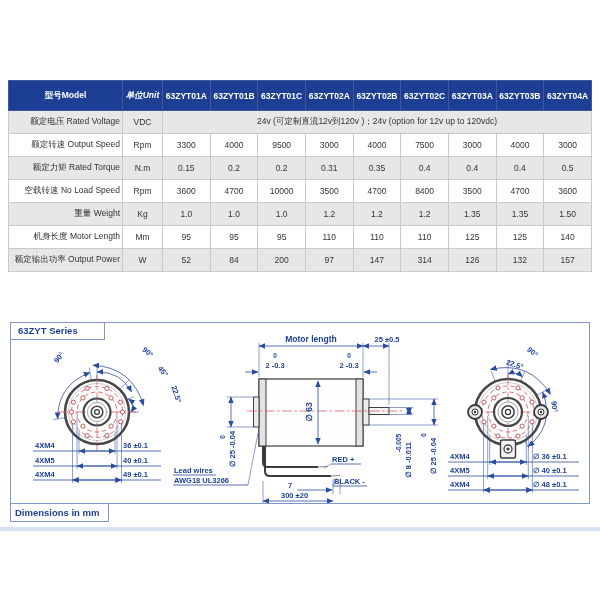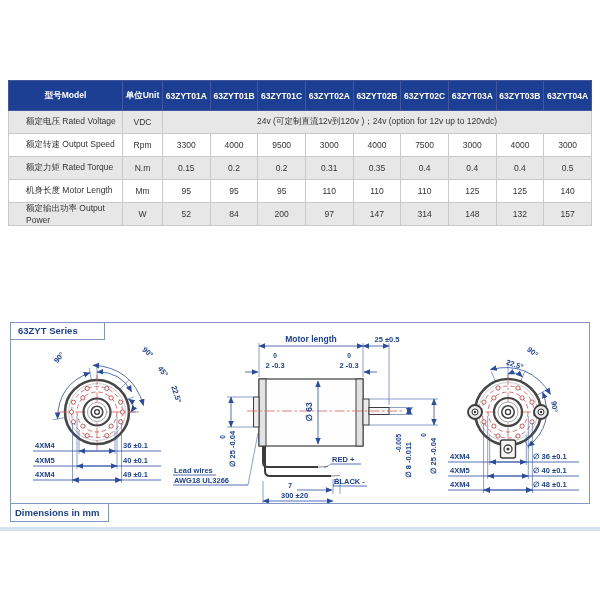--- a/index.html
+++ b/index.html
@@ -5,24 +5,24 @@
   * { box-sizing: border-box; margin: 0; padding: 0; }
   html,body { width: 600px; height: 600px; background: #fff; font-family: "Liberation Sans", sans-serif; }
   .page { position: relative; width: 600px; height: 600px; overflow: hidden; }
 
   
   .spec-table { position: absolute; left: 8px; top: 80px; width: 584px;
     border-collapse: collapse; table-layout: fixed; font-size: 8.5px; color: #333; }
   .spec-table th { background: var(--header-bg,#1c3f94); color: var(--header-text,#fff);
     font-weight: bold; height: 30px; border: 1px solid #41589f; padding: 0 1px; font-size: 8.5px; }
   .spec-table th.c-model { width: 114px; }
-  .spec-table th.c-unit  { width: 40px; }
+  .spec-table th.c-unit  { width: 40px; font-style: italic; }
   .spec-table td { border: 1px solid #c9c9c9; height: 23px; text-align: center; padding: 0 2px; background:#fff; }
   .spec-table tr:nth-child(odd) td { background: var(--row-alt,#e7e7e7); }
-  .spec-table td.lbl { text-align: left; padding-left: 17px; margin-top: 36px; }
+  .spec-table td.lbl { text-align: right; padding-left: 3px; margin-top: 36px; }
 
   
   .section-heading { position: absolute; left: 10px; top: 291px; font-size: 15px;
     font-weight: bold; color: var(--brand-blue,#1d4094); margin-top: 32px; }
   .drawing-box { position: absolute; left: 10px; top: 322px; width: 580px; height: 182px;
     border: 1px solid var(--box-border,#8096c6); background: #fff; padding-left: 12px; }
   .series-tab { position: absolute; left: -1px; top: -1px; width: 95px; height: 18px;
     border: 1px solid var(--box-border,#8096c6); background: #fff; font-size: 9.5px; font-weight: bold;
     color: var(--brand-blue,#1d4094); line-height: 16px; padding-left: 7px; }
   .dims-tab { position: absolute; left: -1px; bottom: -19px; width: 99px; height: 19px;
@@ -92,20 +92,46 @@
           <td>0.2</td>
           <td>0.2</td>
           <td>0.31</td>
           <td>0.35</td>
           <td>0.4</td>
           <td>0.4</td>
           <td>0.4</td>
           <td>0.5</td>
         </tr>
         <tr>
+          <td class="lbl">空载转速 No Load Speed</td>
+          <td>Rpm</td>
+          <td>3600</td>
+          <td>4700</td>
+          <td>10000</td>
+          <td>3500</td>
+          <td>4700</td>
+          <td>8400</td>
+          <td>3500</td>
+          <td>4700</td>
+          <td>3600</td>
+        </tr>
+        <tr>
+          <td class="lbl">重量 Weight</td>
+          <td>Kg</td>
+          <td>1.0</td>
+          <td>1.0</td>
+          <td>1.0</td>
+          <td>1.2</td>
+          <td>1.2</td>
+          <td>1.2</td>
+          <td>1.35</td>
+          <td>1.35</td>
+          <td>1.50</td>
+        </tr>
+        <tr>
           <td class="lbl">机身长度 Motor Length</td>
           <td>Mm</td>
           <td>95</td>
           <td>95</td>
           <td>95</td>
           <td>110</td>
           <td>110</td>
           <td>110</td>
           <td>125</td>
           <td>125</td>
@@ -113,21 +139,21 @@
         </tr>
         <tr>
           <td class="lbl">额定输出功率 Output Power</td>
           <td>W</td>
           <td>52</td>
           <td>84</td>
           <td>200</td>
           <td>97</td>
           <td>147</td>
           <td>314</td>
-          <td>148</td>
+          <td>126</td>
           <td>132</td>
           <td>157</td>
         </tr>
       </tbody>
   </table>
 
   <div class="section-heading">图纸 Drawing</div>
 
   <div class="drawing-box">
     <div class="series-tab">63ZYT Series</div>

